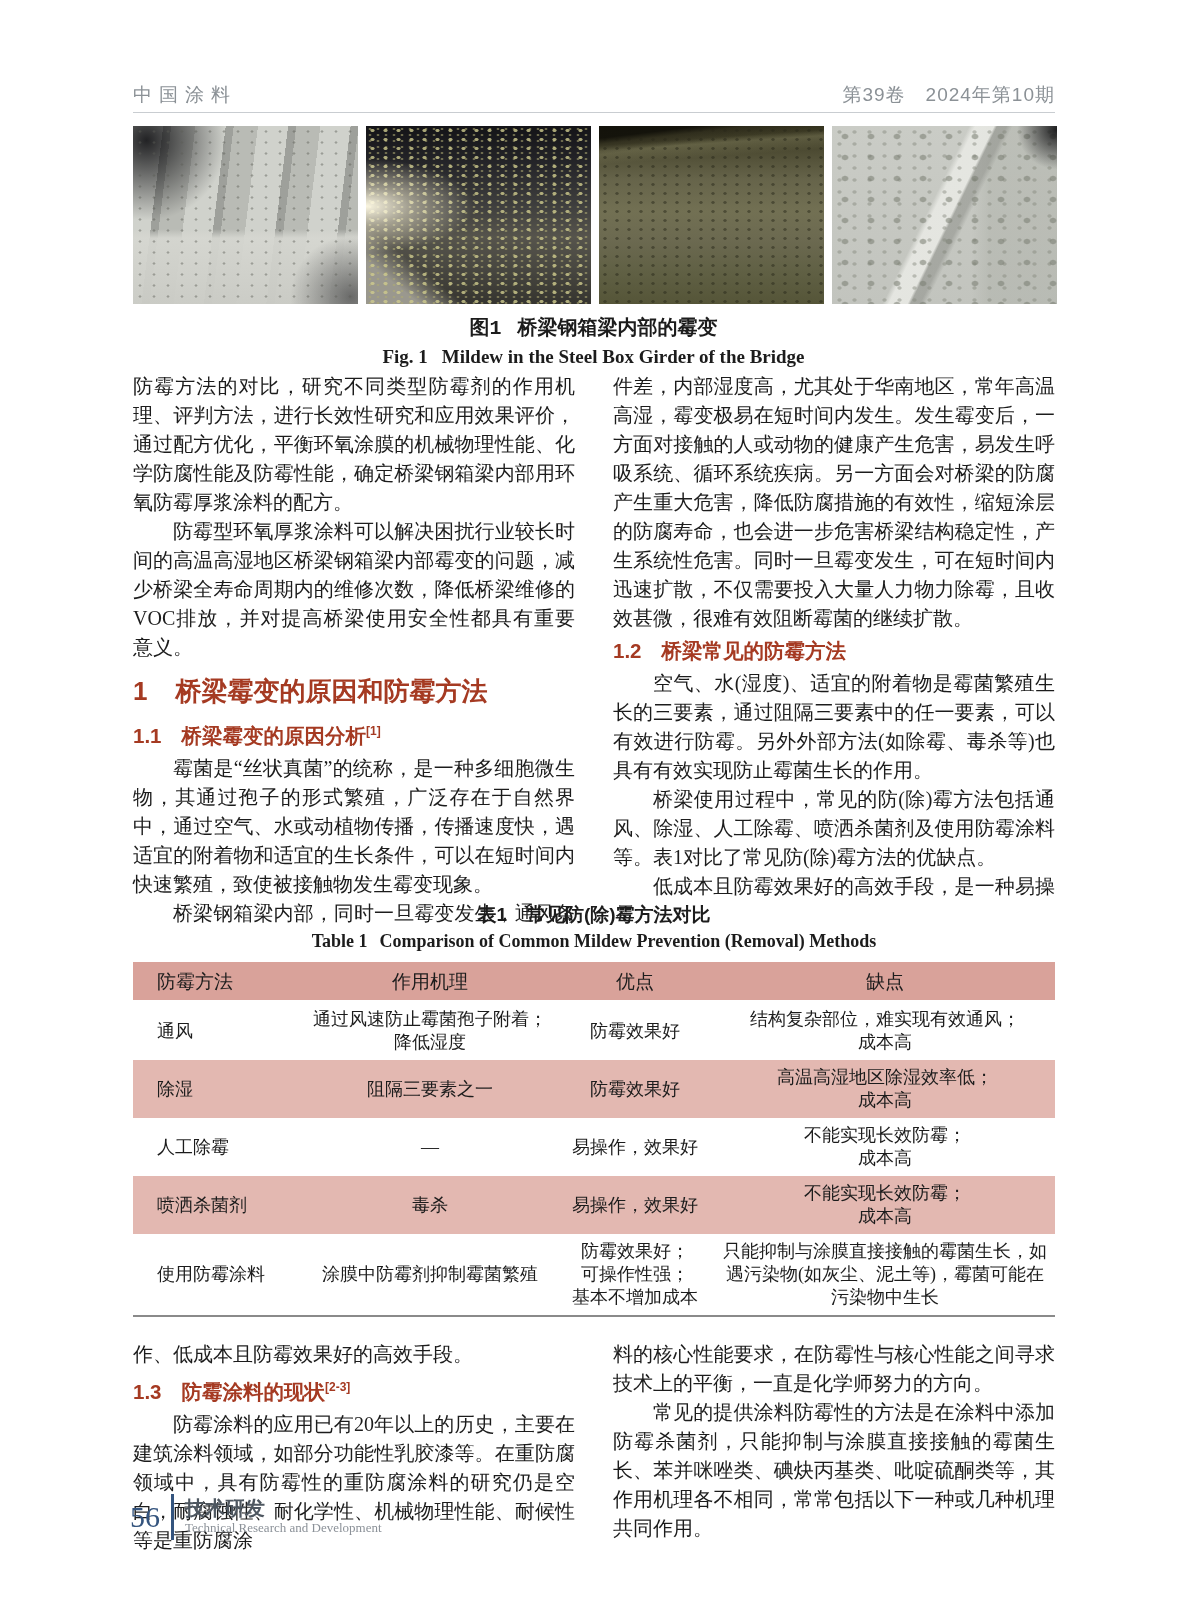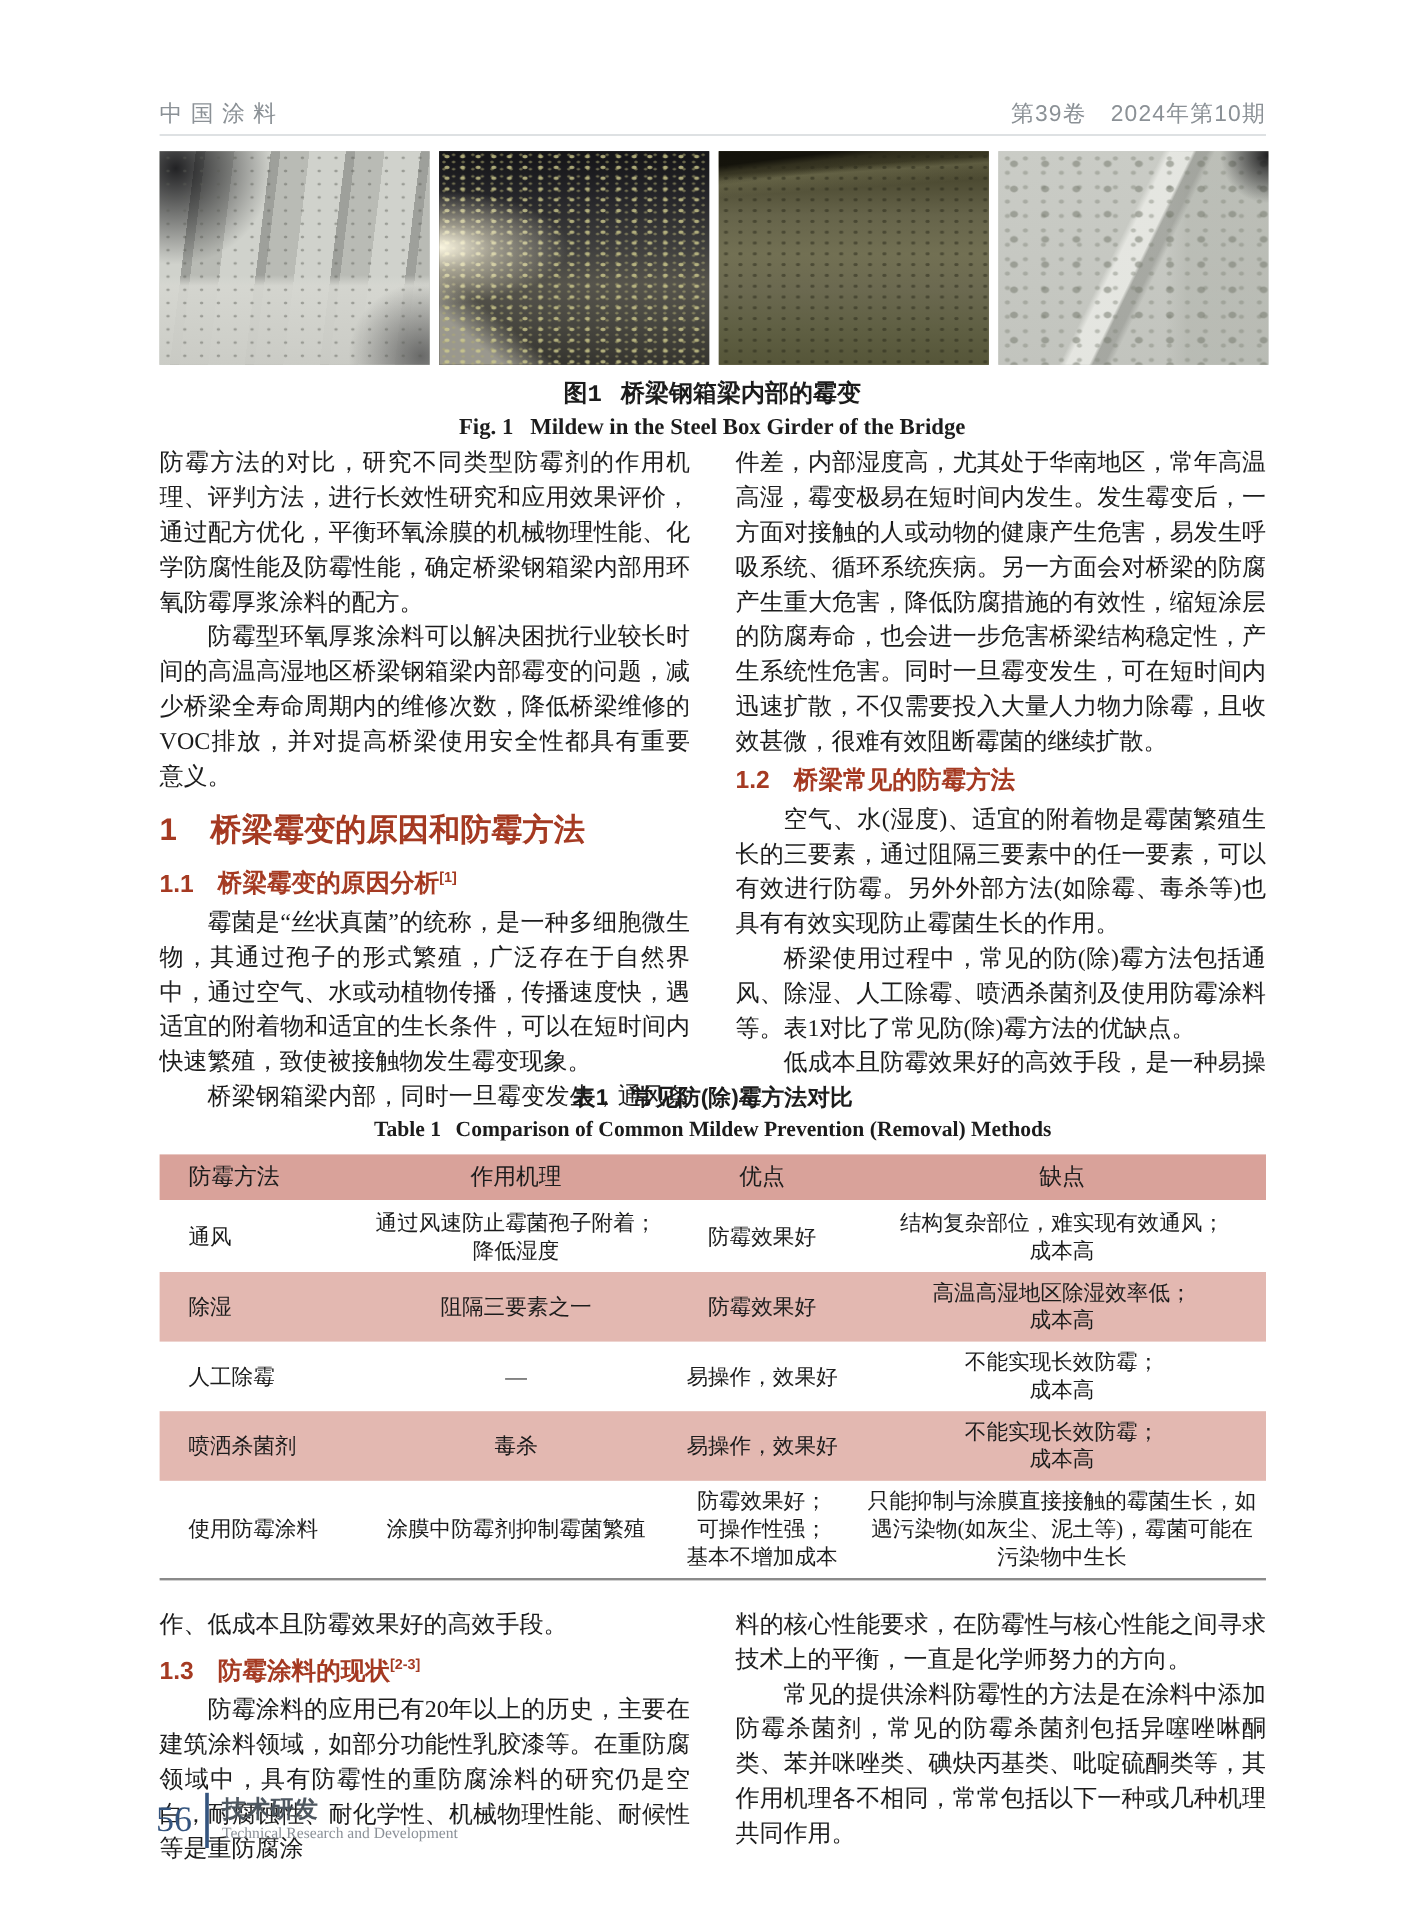--- a/index.html
+++ b/index.html
@@ -223,21 +223,21 @@
 <div class="abs cols cols-bottom">
   <div class="col">
     <p>作、低成本且防霉效果好的高效手段。</p>
     <h2 class="subsec">
       <span class="sec-num">1.3</span><span>防霉涂料的现状</span><sup class="ref">[2-3]</sup>
     </h2>
     <p class="ind">防霉涂料的应用已有20年以上的历史，主要在建筑涂料领域，如部分功能性乳胶漆等。在重防腐领域中，具有防霉性的重防腐涂料的研究仍是空白，耐腐蚀性、耐化学性、机械物理性能、耐候性等是重防腐涂</p>
   </div>
   <div class="col">
     <p>料的核心性能要求，在防霉性与核心性能之间寻求技术上的平衡，一直是化学师努力的方向。</p>
-    <p class="ind">常见的提供涂料防霉性的方法是在涂料中添加防霉杀菌剂，常见的防霉杀菌剂包括异噻唑啉酮类、苯并咪唑类、碘炔丙基类、吡啶硫酮类等，其作用机理各不相同，常常包括以下一种或几种机理共同作用。</p>
+    <p class="ind">常见的提供涂料防霉性的方法是在涂料中添加防霉杀菌剂，只能抑制与涂膜直接接触的霉菌生长、苯并咪唑类、碘炔丙基类、吡啶硫酮类等，其作用机理各不相同，常常包括以下一种或几种机理共同作用。</p>
   </div>
 </div>
 
 <footer class="abs page-footer">
   <span class="page-num">56</span>
   <span class="footer-bar"></span>
   <span class="footer-labels">
     <div class="footer-zh">技术研发</div>
     <div class="footer-en">Technical Research and Development</div>
   </span>

